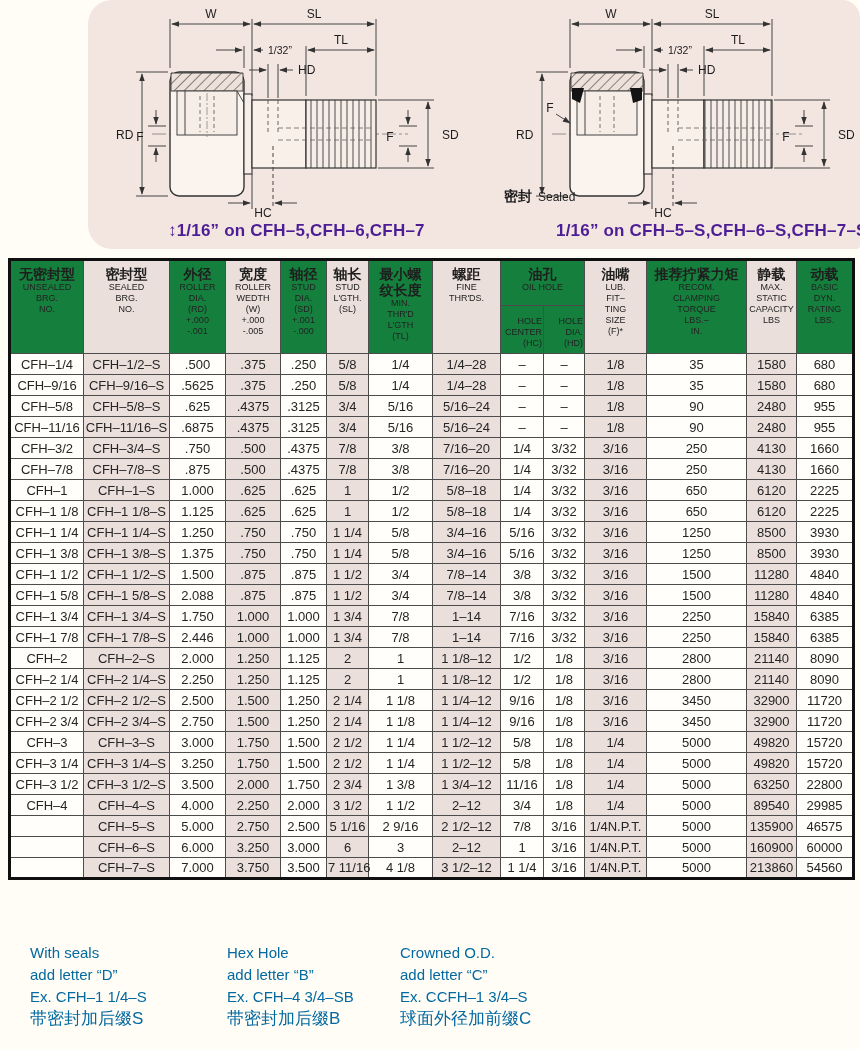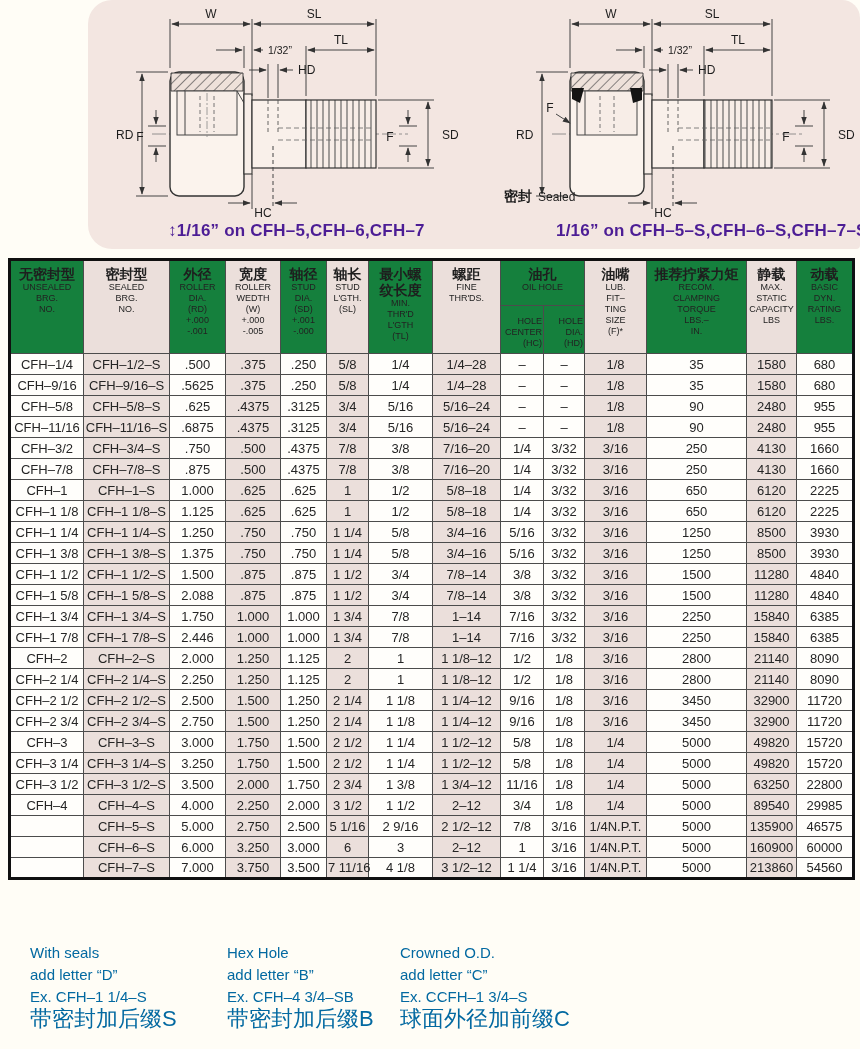--- a/index.html
+++ b/index.html
@@ -37,21 +37,21 @@
   th.sub{ vertical-align:top; padding-top:10px;text-align:right; }
   tbody td{
     height:21px; font-size:13px; text-align:center; padding:0 1px;
     border-left:1px solid #4c4c4c; border-right:1px solid #4c4c4c;
     border-top:1px solid #8f8f8f; border-bottom:1px solid #8f8f8f;
     white-space:nowrap; color:#252525;
   }
   .tint{ background:var(--tint) !important; }
   
   .note{ position:absolute; top:942px; font-size:15px; line-height:22px; color:#0369a1; }
-  .note .nzh{ font-size:22px; }
+  .note .nzh{ font-size:17px; }
   text{ font-family:"Liberation Sans","DejaVu Sans",sans-serif; }
 </style>
 </head>
 <body>
 
 <div class="panel"></div>
 
 <svg class="diagram-svg" style="left:92px;" width="390" height="215" viewBox="0 0 390 215">
   <defs>
     <marker id="aL" viewBox="0 0 10 10" refX="9" refY="5" markerWidth="8" markerHeight="8" orient="auto-start-reverse">

